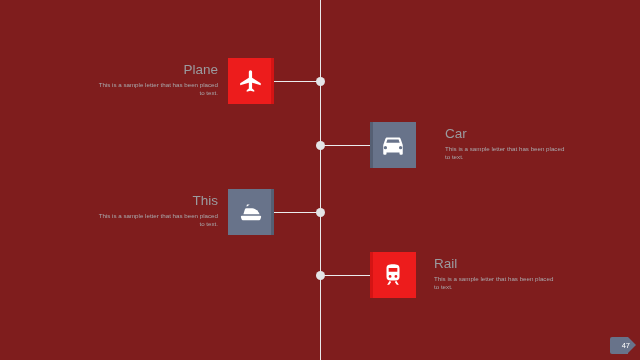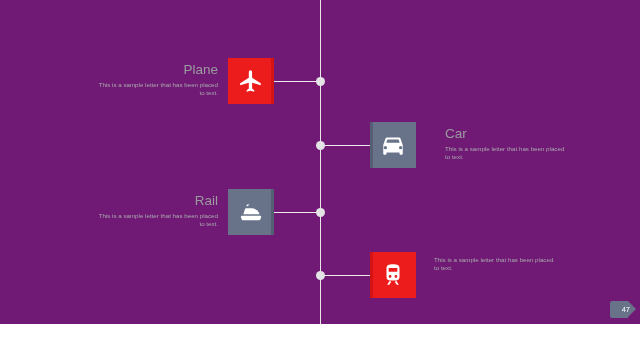--- a/index.html
+++ b/index.html
@@ -9,22 +9,22 @@
   body {
     width: 640px;
     height: 360px;
     background: #ffffff;
     font-family: "Liberation Sans", sans-serif;
     overflow: hidden;
   }
   #slide {
     position: relative;
     width: 640px;
-    height: 324px;
-    background: #701a75;
+    height: 360px;
+    background: #7f1d1d;
     overflow: hidden;
   }
 
   
   .spine {
     position: absolute;
     left: 320px;
     top: 0;
     width: 1px;
     height: 360px;
@@ -180,38 +180,39 @@
       <svg width="26" height="26" viewBox="0 0 24 24" fill="#ffffff">
         <path d="M3.5 15.5h17c.6 0 1 .5.85 1.05l-.5 1.7c-.25.85-1 1.45-1.9 1.45H5.05c-.9 0-1.65-.6-1.9-1.45l-.5-1.7c-.15-.55.25-1.05.85-1.05z"></path>
         <path d="M5 14l1.3-4.4A1.5 1.5 0 0 1 7.74 8.5h4.26c3.6 0 6.5 1.9 8 5.5H5z"></path>
         <circle cx="17.3" cy="11.3" r="1"></circle>
         <path d="M8 7.2V5.6c0-.35.28-.6.62-.6h2.2"></path>
       </svg>
     </span>
   </div>
 
   <div class="txt right-align" style="left:98px; top:193px;">
-    <p class="heading">Rail</p>
+    <p class="heading">This</p>
     <p class="body">This is a sample letter that has been placed to text.</p>
   </div>
 
   <div class="connector" style="left:320px; top:275px; width:50px;"></div>
   <div class="node" style="top:270.5px;"></div>
 
   <div class="tile red edge-left" style="left:370px; top:252px;">
     <span class="edge"></span>
     <span>
       <svg width="26" height="26" viewBox="0 0 24 24" fill="#ffffff">
         <path d="M12 2C8 2 6 2.6 6 6v7.5A3.5 3.5 0 0 0 9.5 17h5a3.5 3.5 0 0 0 3.5-3.5V6c0-3.4-2-4-6-4zM8 5.6h8V9H8V5.6zM9.3 14.6a1.3 1.3 0 1 1 0-2.6 1.3 1.3 0 0 1 0 2.6zm5.4 0a1.3 1.3 0 1 1 0-2.6 1.3 1.3 0 0 1 0 2.6z"></path>
         <path d="M9 17.4L6.6 21h1.9l1.8-2.6zm6 0l2.4 3.6h-1.9l-1.8-2.6z"></path>
       </svg>
     </span>
   </div>
 
   <div class="txt left-align" style="left:434px; top:256px;">
+    <p class="heading">Rail</p>
     <p class="body">This is a sample letter that has been placed to text.</p>
   </div>
 
   <div class="page-badge">
     <span class="tagbody"></span>
     <span class="tagpoint"></span>
     <span class="num">47</span>
   </div>
 
 </div>

